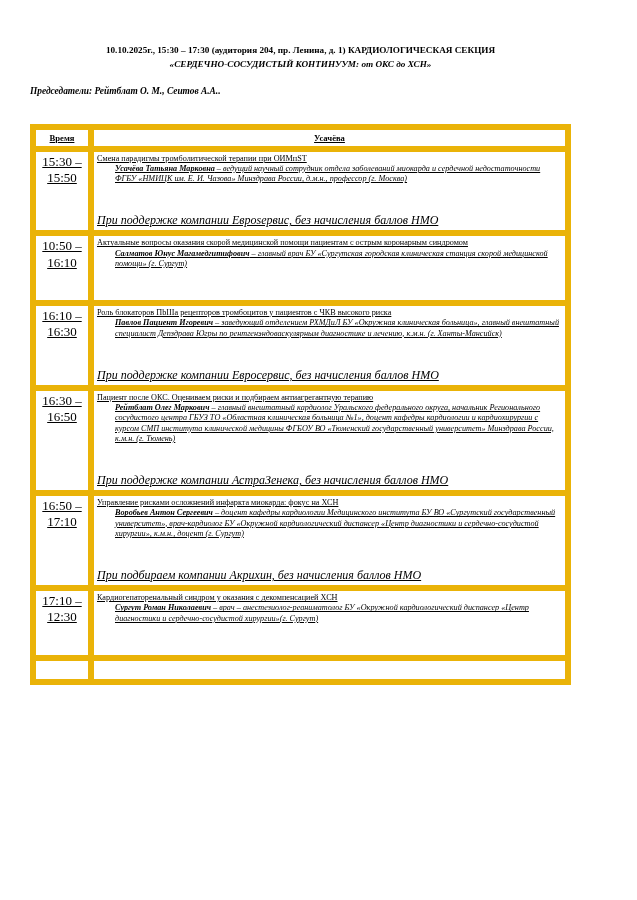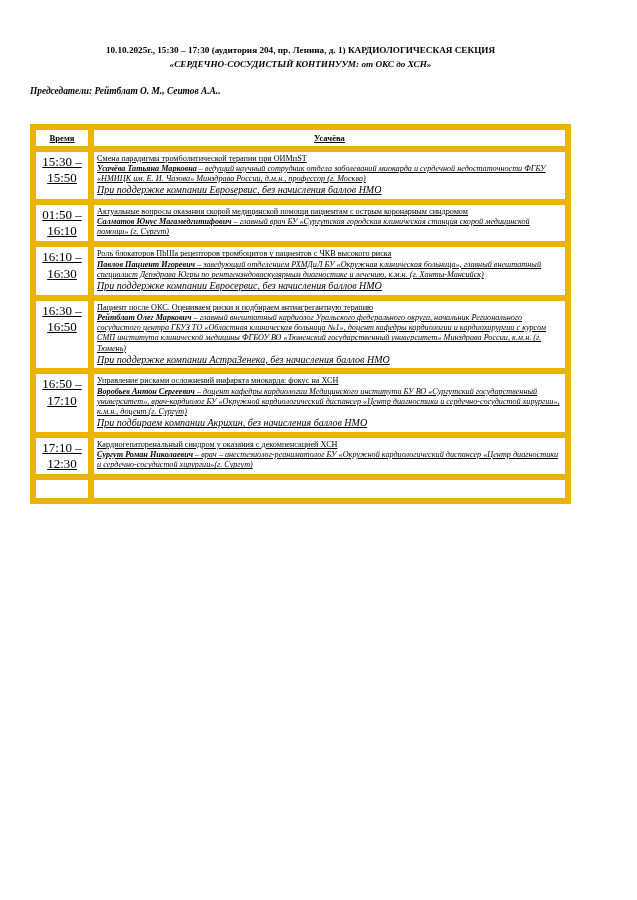--- a/index.html
+++ b/index.html
@@ -61,28 +61,30 @@
   td.talk {
     font-size: 8.2px;
     line-height: 1.25;
   }
   .title {
     display: block;
   }
   .speaker {
     display: block;
     font-style: italic;
+    margin-left: 18px;
   }
   .speaker .nm {
     font-weight: bold;
   }
   .support {
     display: block;
     font-style: italic;
-    font-size: 10px;
+    font-size: 12px;
+    margin-top: 29px;
   }
   .last-row td.talk {
     font-size: 8.2px;
   }
   .spacer-row td {
     height: 14px;
   }
 </style>
 </head>
 <body>
@@ -113,21 +115,21 @@
         <td class="time">15:30 –
 15:50</td>
         <td class="talk">
           <span class="title">Смена парадигмы тромболитической терапии при ОИМпST</span>
           <span class="speaker"><span class="nm">Усачёва Татьяна Марковна</span><span> – ведущий научный сотрудник отдела заболеваний миокарда и сердечной недостаточности ФГБУ «НМИЦК им. Е. И. Чазова» Минздрава России, д.м.н., профессор (г. Москва)</span></span>
           <span class="support">При поддержке компании Еврosервис, без начисления баллов НМО</span>
         </td>
       </tr>
 
       <tr>
-        <td class="time">01:50 –
+        <td class="time">10:50 –
 16:10</td>
         <td class="talk">
           <span class="title">Актуальные вопросы оказания скорой медицинской помощи пациентам с острым коронарным синдромом</span>
           <span class="speaker"><span class="nm">Салматов Юнус Магамедгитифович</span><span> – главный врач БУ «Сургутская городская клиническая станция скорой медицинской помощи» (г. Сургут)</span></span>
           <span class="support"></span>
         </td>
       </tr>
 
       <tr>
         <td class="time">16:10 –

